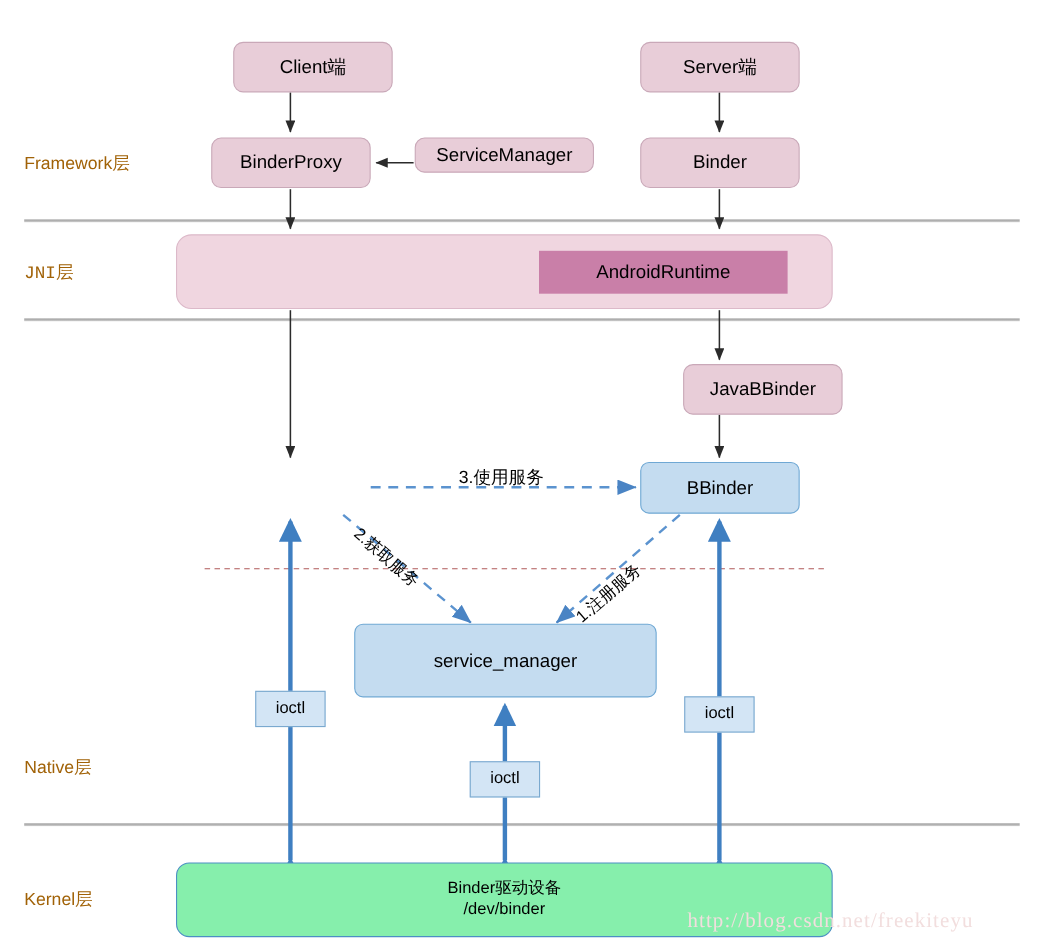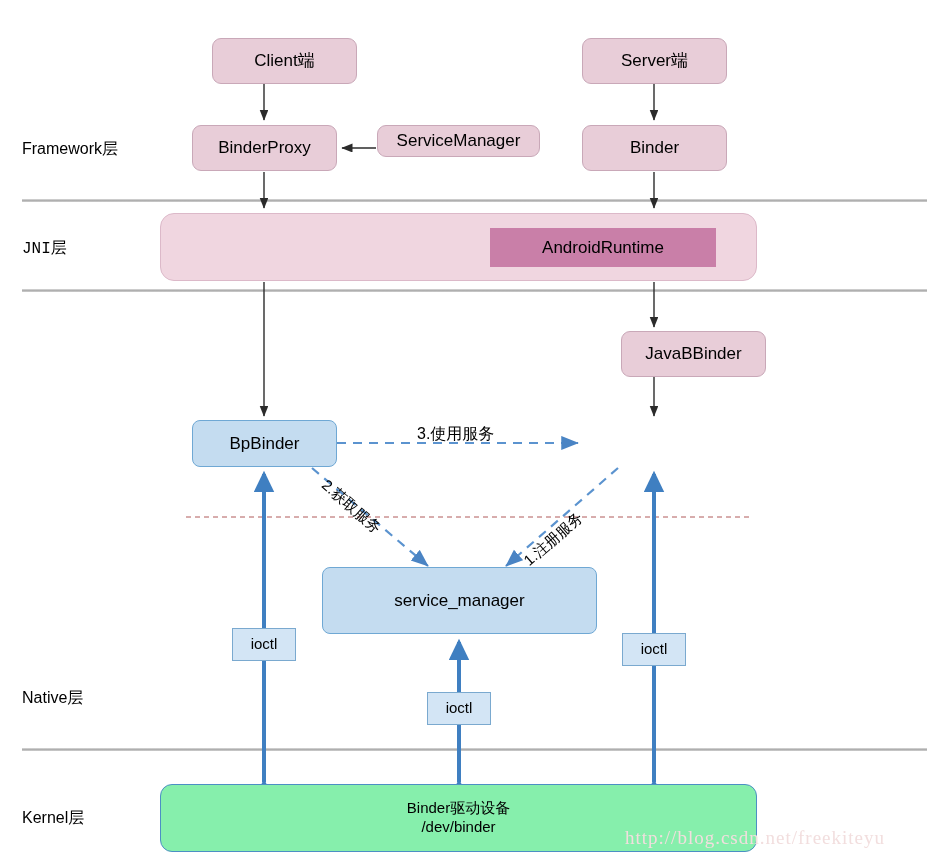--- a/index.html
+++ b/index.html
@@ -65,21 +65,21 @@
   }
   .kernel-box {
     background: #86efac;
     border: 1px solid #4c8fc4;
     border-radius: 12px;
     font-size: 15px;
   }
   .layer-label {
     position: absolute;
     font-size: 16px;
-    color: #000000;
+    color: #a16207;
     white-space: nowrap;
   }
   .edge-label {
     position: absolute;
     font-size: 16px;
     color: #000000;
     white-space: nowrap;
   }
   .edge-label.rot {
     font-size: 15px;
@@ -165,22 +165,22 @@
 
   <div class="node pink-box" style="left:582px; top:125px; width:145px; height:46px;">Binder</div>
 
   <div class="node jni-container" style="left:160px; top:213px; width:597px; height:68px;"></div>
 
 
   <div class="node jni-inner" style="left:490px; top:228px; width:226px; height:39px;">AndroidRuntime</div>
 
   <div class="node pink-box" style="left:582px; top:331px; width:145px; height:46px;margin-left:39px;">JavaBBinder</div>
 
-  <div class="node blue-box" style="left:192px; top:420px; width:145px; height:47px;">BpBinder</div>
 
+  <div class="node blue-box" style="left:582px; top:420px; width:145px; height:47px;">BBinder</div>
 
   <div class="node blue-box" style="left:322px; top:567px; width:275px; height:67px;">service_manager</div>
 
   <div class="node ioctl-box" style="left:232px; top:628px; width:64px; height:33px;">ioctl</div>
 
   <div class="node ioctl-box" style="left:427px; top:692px; width:64px; height:33px;">ioctl</div>
 
   <div class="node ioctl-box" style="left:622px; top:633px; width:64px; height:33px;">ioctl</div>
 
   <div class="node kernel-box" style="left:160px; top:784px; width:597px; height:68px;">Binder驱动设备

